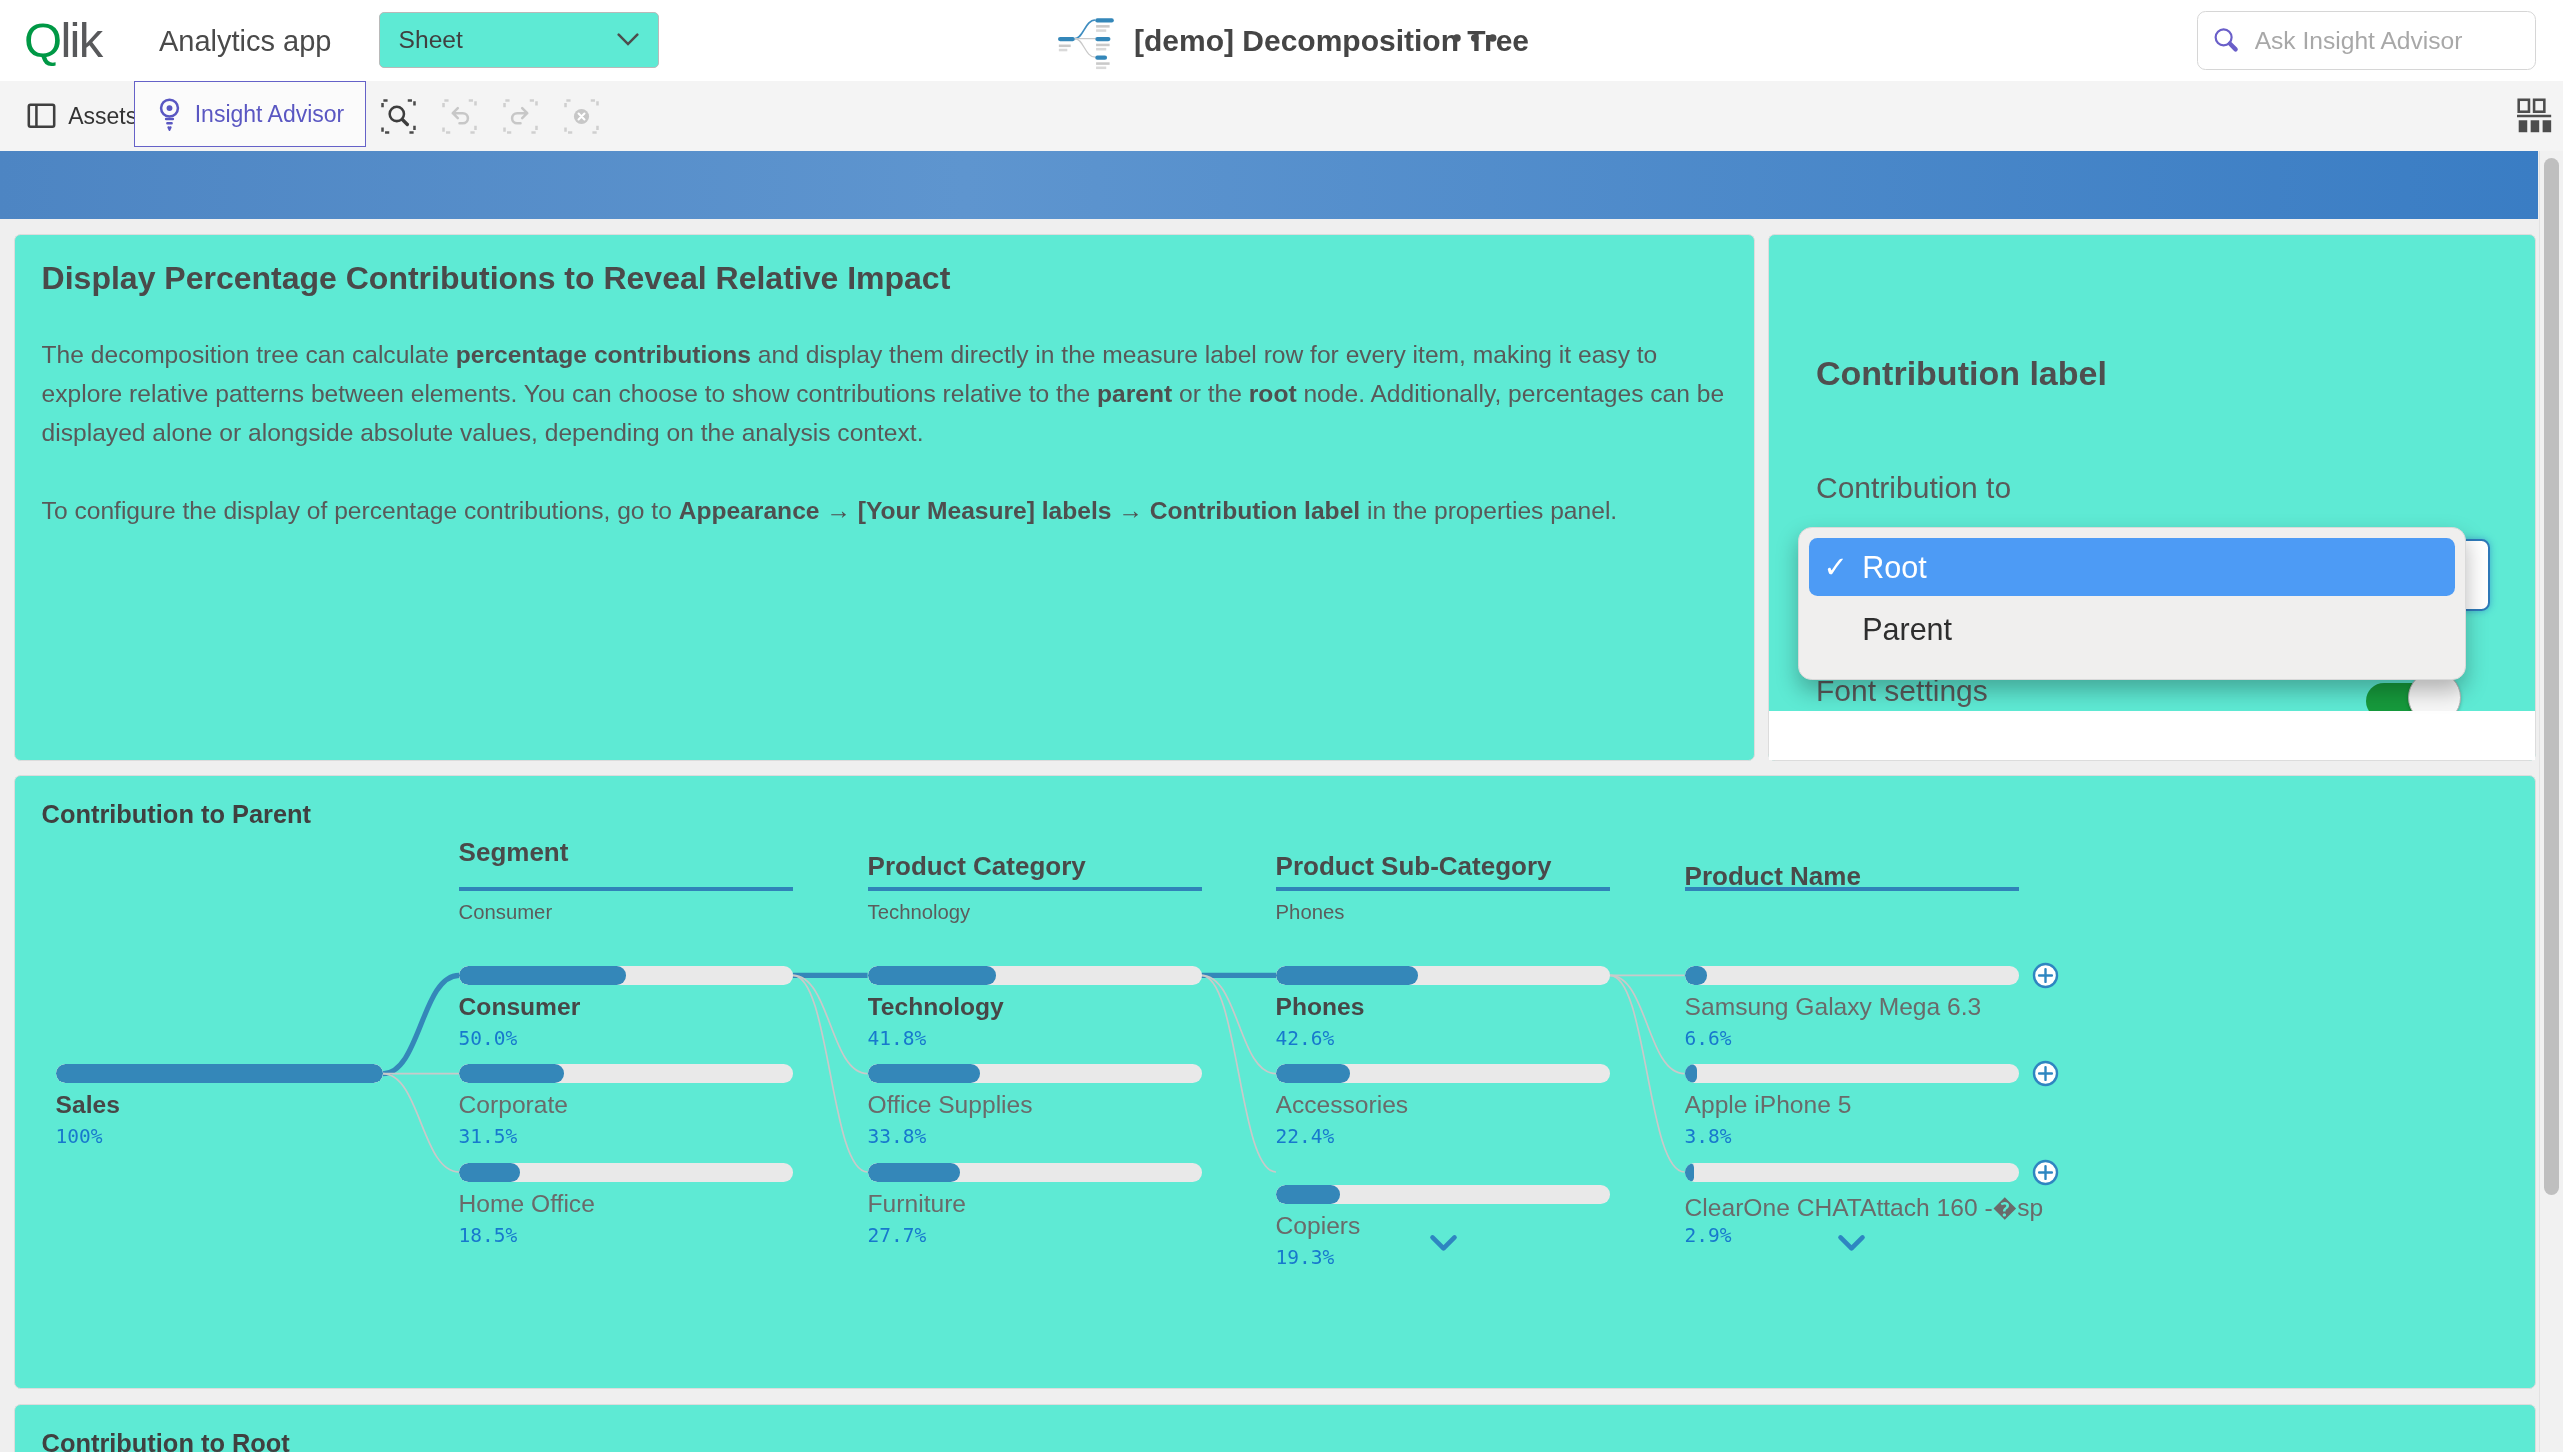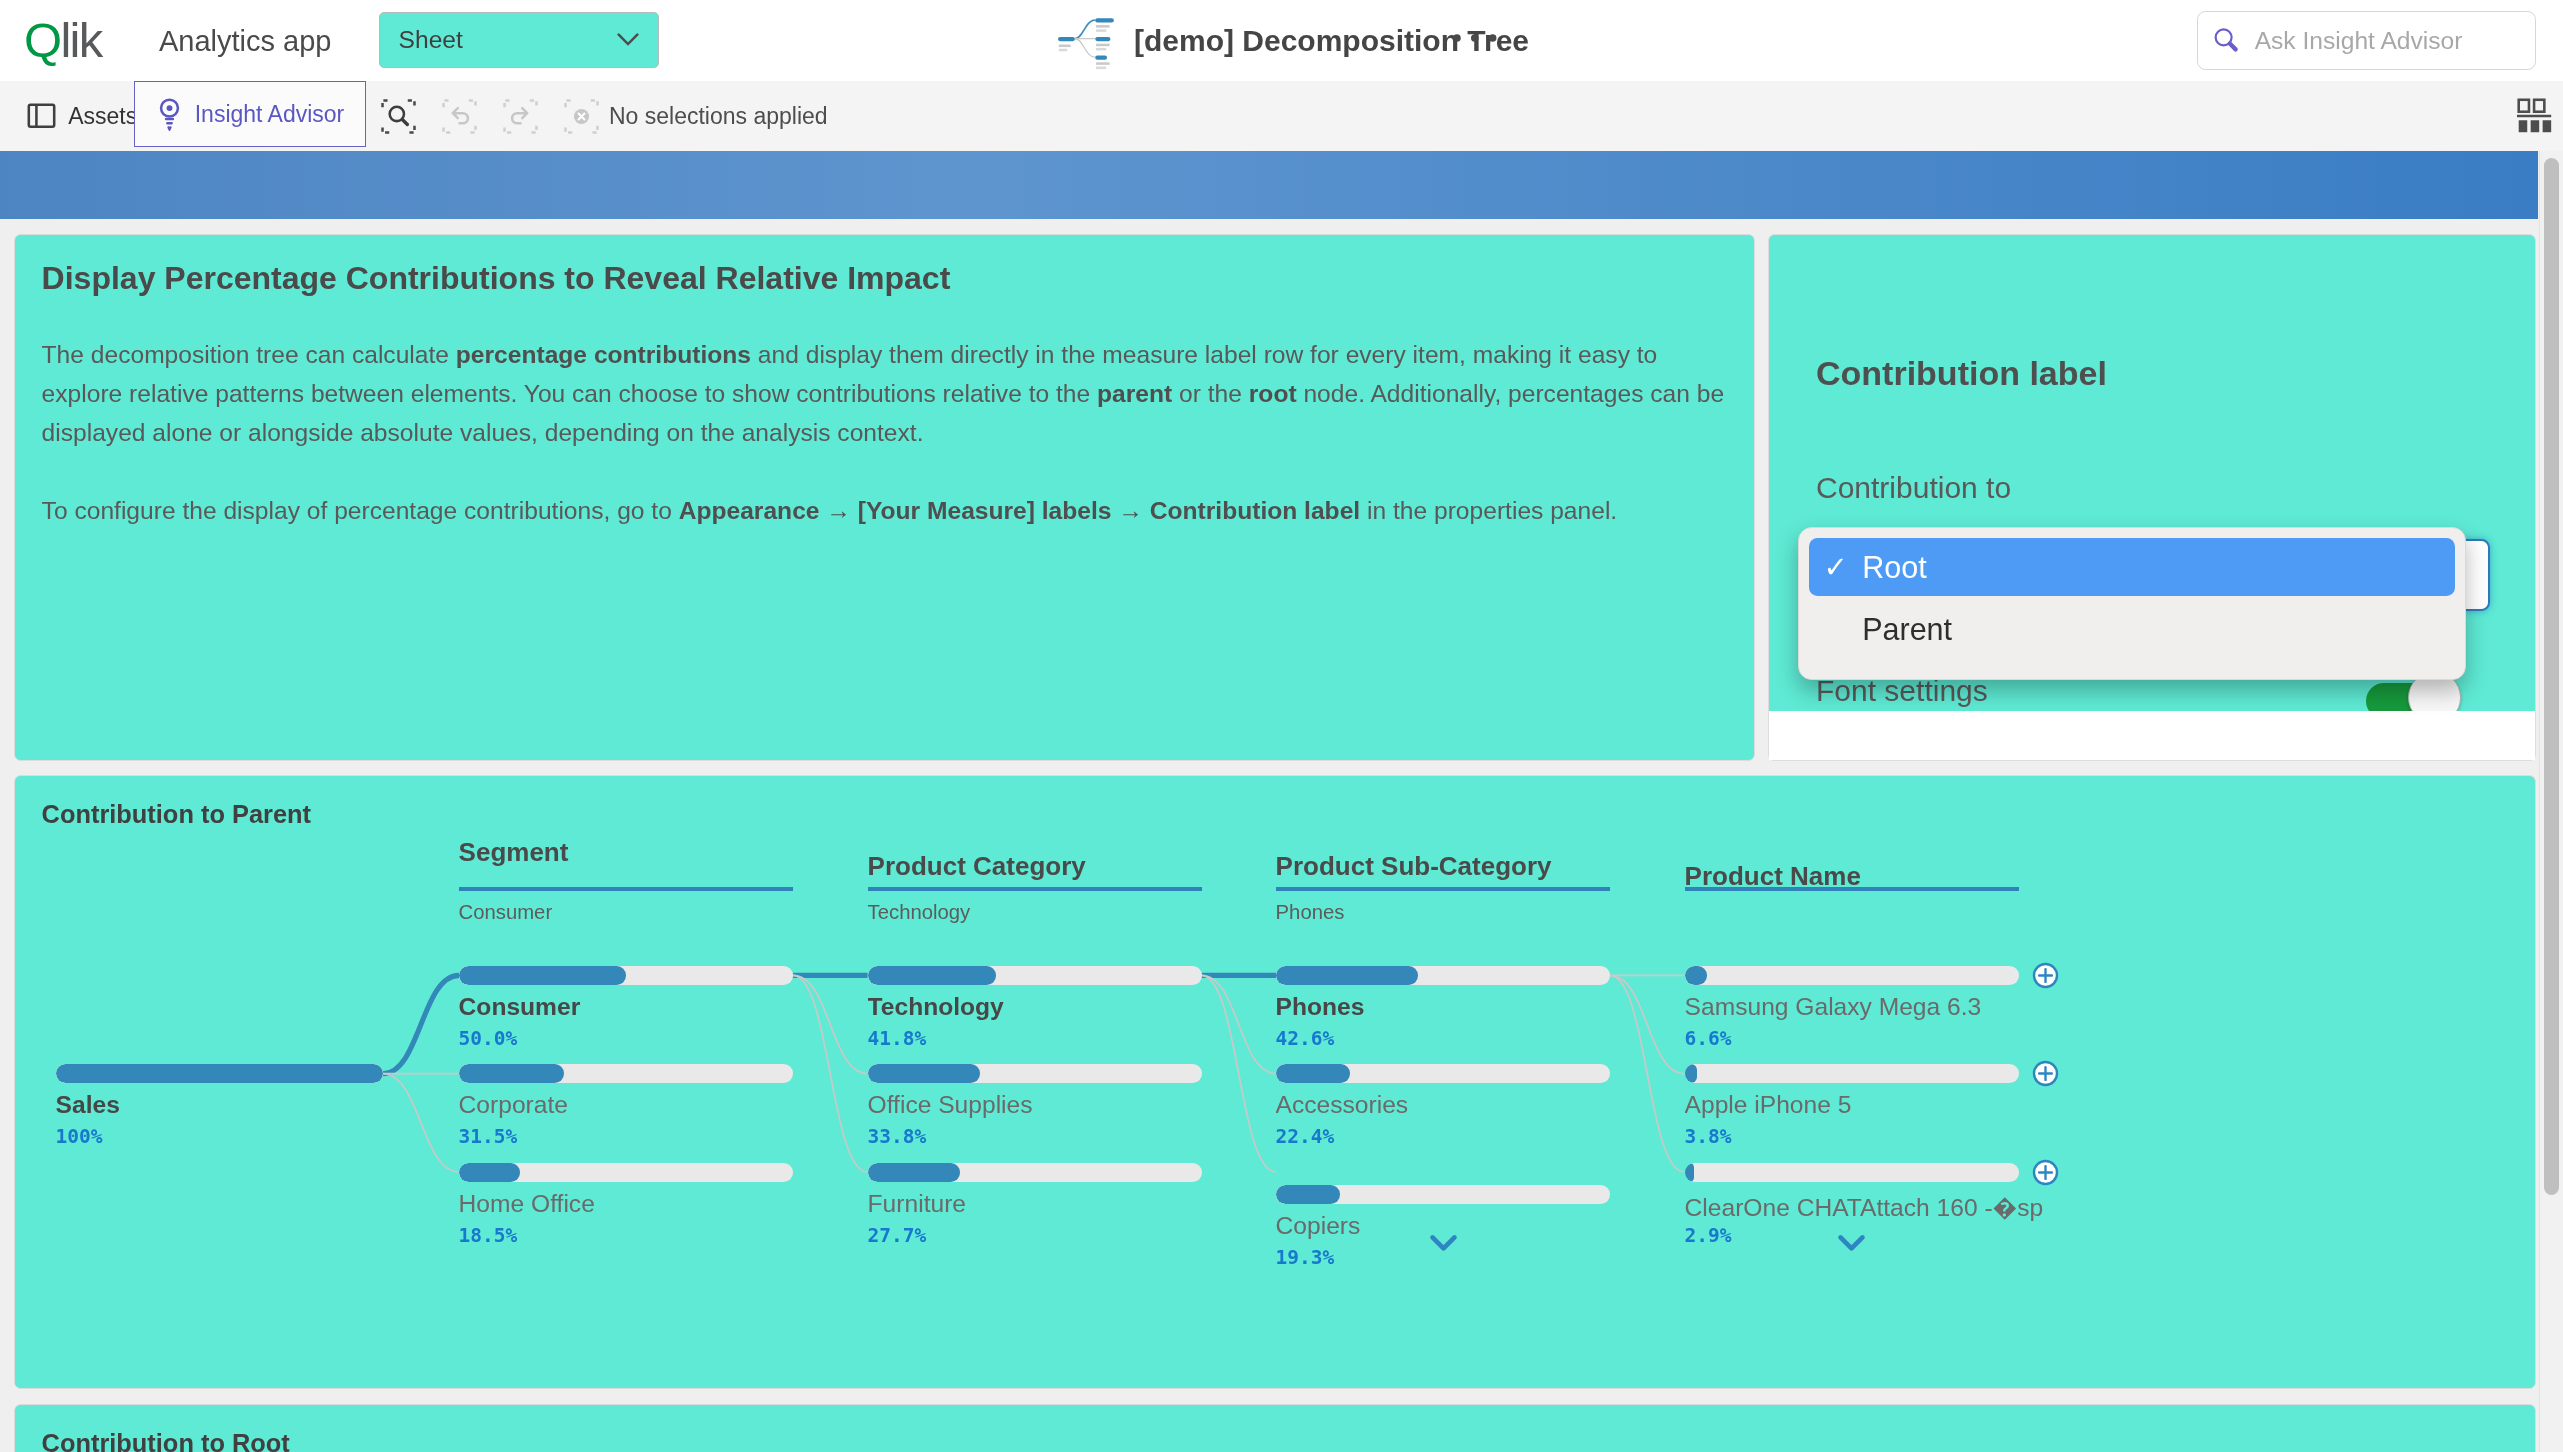--- a/index.html
+++ b/index.html
@@ -78,21 +78,21 @@
   .col-header{font-size:26px;font-weight:700;color:#4a4a4a;}
   .col-underline{height:4.2px;background:#3083b8;}
   .col-crumb{font-size:20.3px;color:#5c5c5c;}
   .tree-node{height:93px;}
   .bar-track{position:absolute;left:0;top:0;width:100%;height:18.6px;background:#e9e9e9;border-radius:9.3px;overflow:hidden;}
   .bar-fill{height:100%;background:#3487b9;border-radius:9.3px;}
   .node-name{position:absolute;left:0;top:27px;font-size:24.6px;color:#6a6a6a;white-space:nowrap;
              max-width:373px;overflow:hidden;}
   .node-name.sel{font-weight:700;color:#474747;}
   .node-pct{position:absolute;left:0;top:61px;font-family:"DejaVu Sans Mono",monospace;
-            font-weight:700;font-size:19.5px;color:#1778cd;}
+            font-weight:400;font-size:19.5px;color:#1778cd;}
   .plus-btn{position:absolute;right:-41px;top:-5.1px;width:29px;height:29px;cursor:pointer;}
   .expander{position:absolute;width:29px;height:20.3px;cursor:pointer;}
 
   
   .sb-track{left:2539px;top:151px;width:24px;height:1302px;background:#f1f1f1;border-left:0.8px solid #e2e2e2;}
   .sb-thumb{left:2544px;top:158px;width:15.3px;height:1037px;border-radius:7.6px;background:#bfbfbf;cursor:pointer;}
 </style>
 </head>
 <body>
 
@@ -169,21 +169,20 @@
   </svg>
   <svg class="abs tool-ic" style="left:502px" viewBox="0 0 44 44">
     <path d="M3 11V3h8M33 3h8v8M41 33v8h-8M11 41H3v-8" fill="none" stroke="#cfcfcf" stroke-width="3" stroke-dasharray="5 4"></path>
     <path d="M30 18l-6-6M30 18l-6 6M30 18H18a6 6 0 0 0 0 12h4" fill="none" stroke="#c7c7c7" stroke-width="3" stroke-linecap="round"></path>
   </svg>
   <svg class="abs tool-ic" style="left:563px" viewBox="0 0 44 44">
     <path d="M3 11V3h8M33 3h8v8M41 33v8h-8M11 41H3v-8" fill="none" stroke="#cfcfcf" stroke-width="3" stroke-dasharray="5 4"></path>
     <circle cx="22" cy="22" r="9" fill="#c7c7c7"></circle>
     <path d="M18.5 18.5l7 7M25.5 18.5l-7 7" stroke="#fff" stroke-width="2.5" stroke-linecap="round"></path>
   </svg>
-  <div class="abs sel-status">No selections applied</div>
   <svg class="abs" style="left:2517px;top:98px" width="41" height="36" viewBox="0 0 48 42">
     <rect x="2" y="2" width="12" height="14" fill="none" stroke="#4d4d4d" stroke-width="3"></rect>
     <rect x="20" y="2" width="12" height="14" fill="none" stroke="#4d4d4d" stroke-width="3"></rect>
     <line x1="0" y1="21" x2="40" y2="21" stroke="#4d4d4d" stroke-width="3"></line>
     <rect x="2" y="26" width="10" height="14" fill="#4d4d4d"></rect>
     <rect x="16" y="26" width="10" height="14" fill="#4d4d4d"></rect>
     <rect x="30" y="26" width="10" height="14" fill="#4d4d4d"></rect>
   </svg>
 
   <div class="abs sheet-header">

